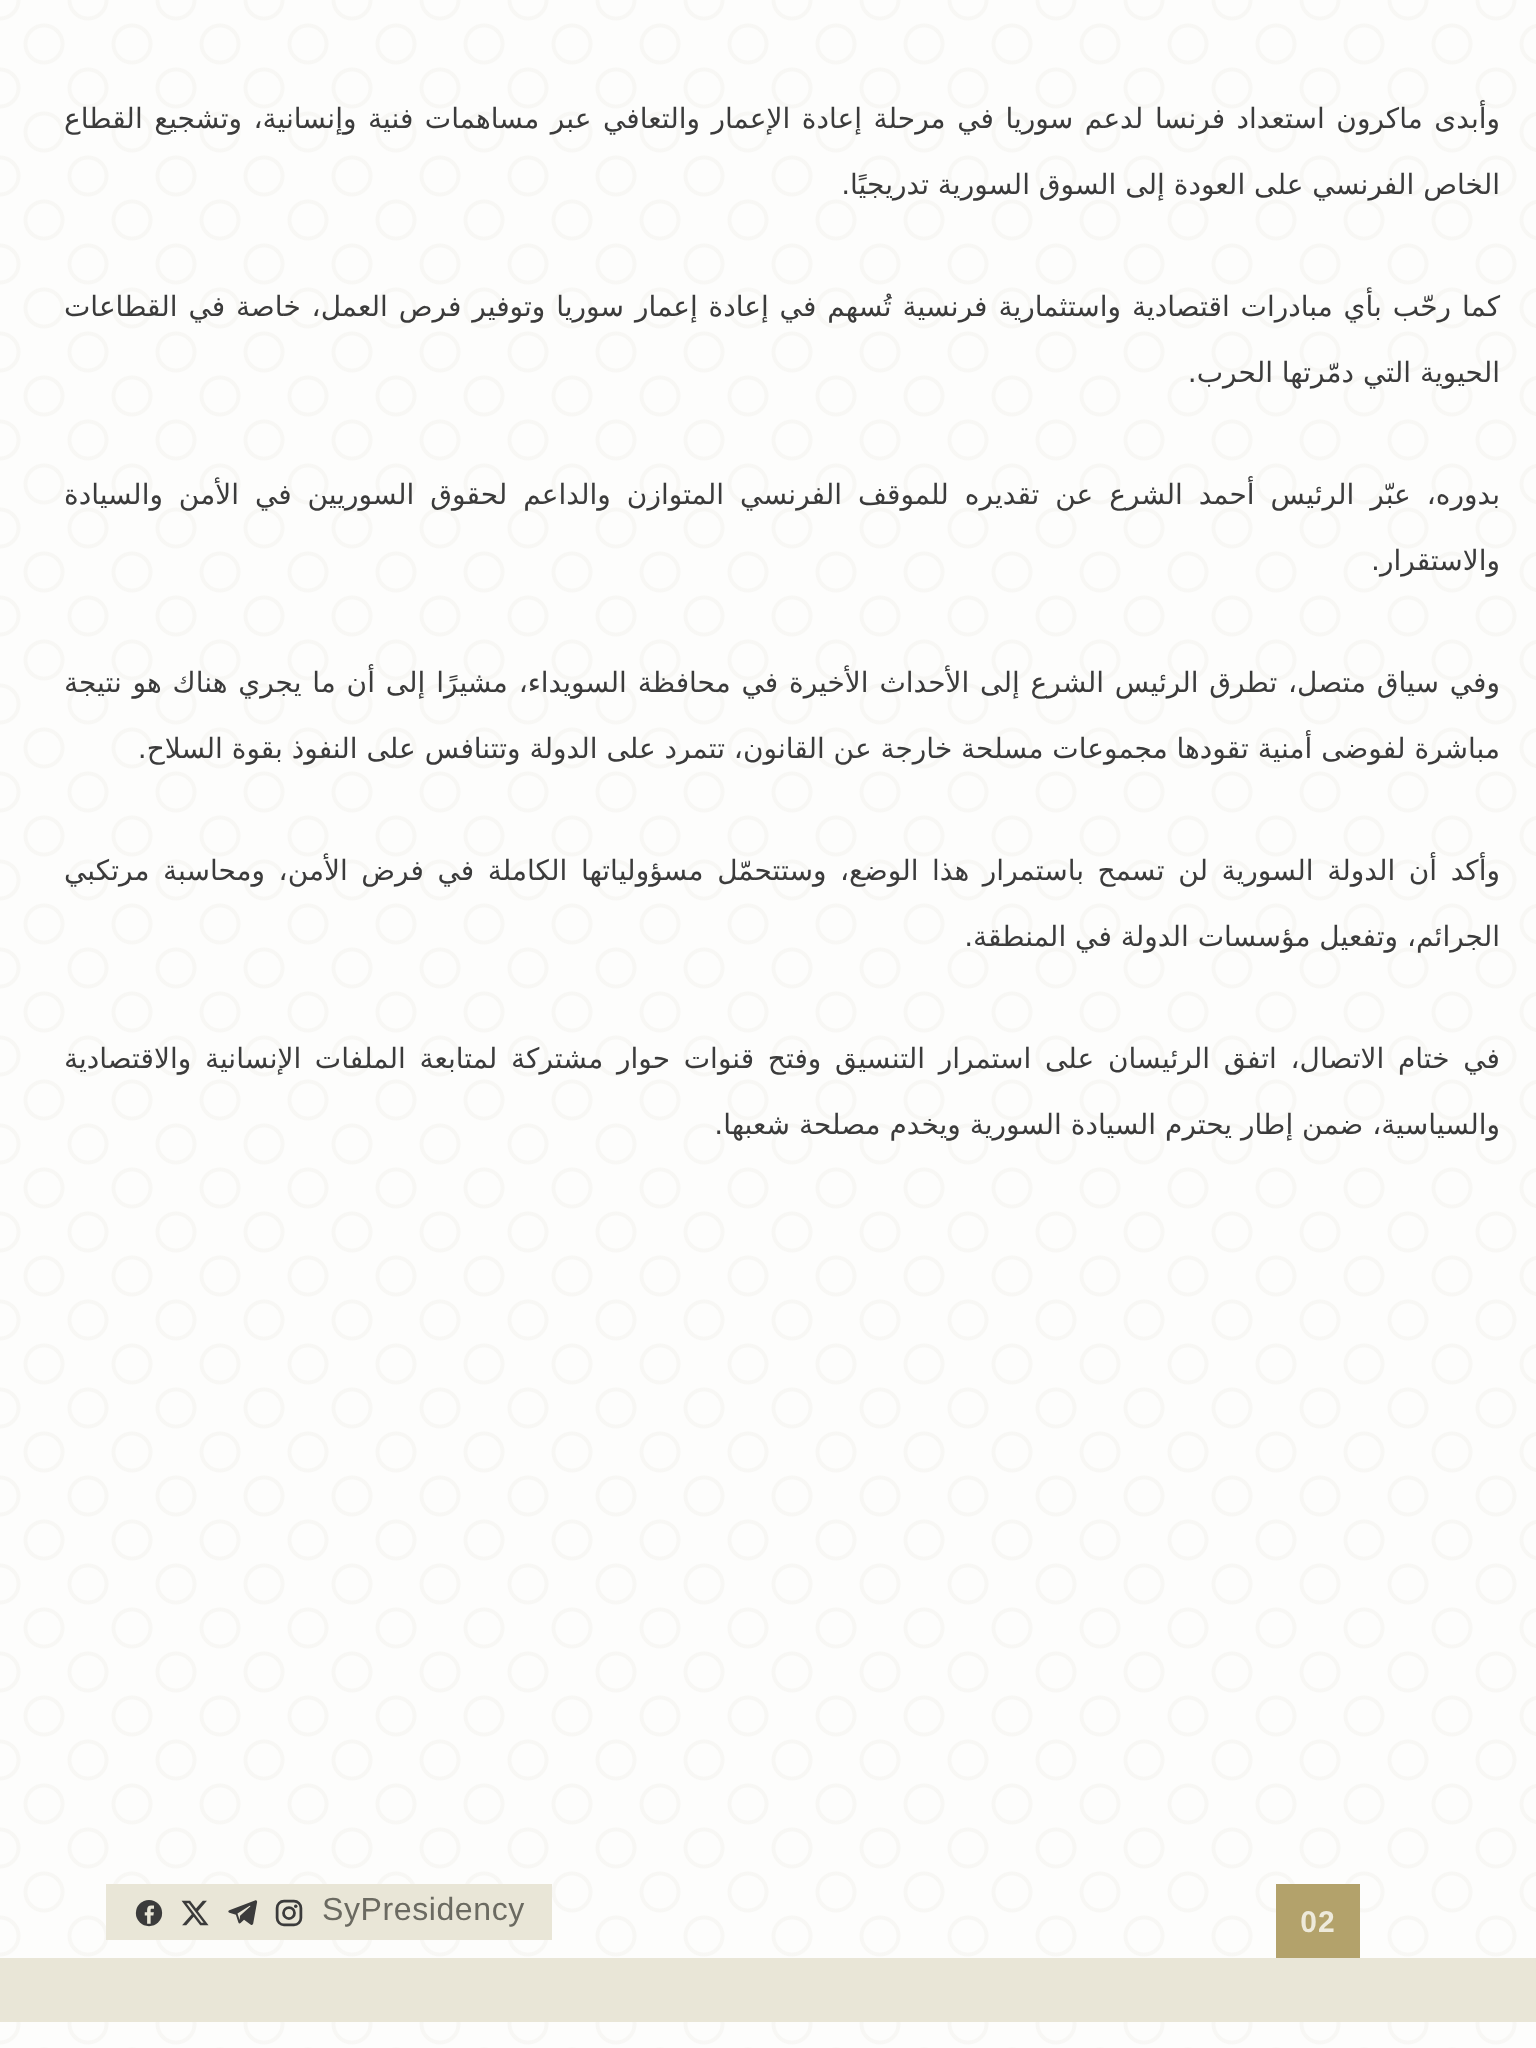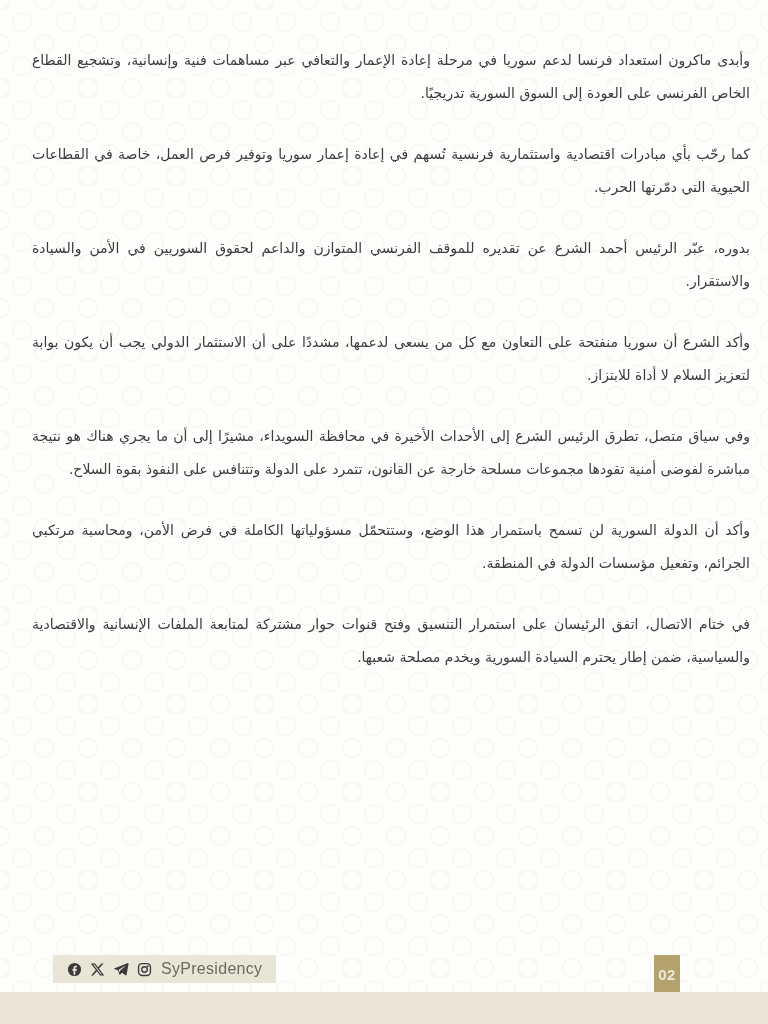--- a/index.html
+++ b/index.html
@@ -31,21 +31,21 @@
     text-align: justify;
     color: #3b3b3b;
   }
   .content p {
     margin: 0 0 28px 0;
     font-size: 14px;
     line-height: 33px;
     font-weight: 500;
     letter-spacing: 0;
   }
-  footer { position: absolute; left: 0; right: 0; bottom: 0; height: 110px; }
+  footer { position: absolute; left: 0; right: 0; bottom: 13px; height: 110px; }
   .bottom-strip {
     position: absolute;
     left: 0; right: 0; bottom: 0;
     height: 32px;
     background: #e9e6d7;
   }
   .social-badge {
     position: absolute;
     left: 53px;
     bottom: 41px;
@@ -68,21 +68,21 @@
     font-family: "Liberation Sans", sans-serif;
     font-size: 16px;
     color: #6b6a61;
     letter-spacing: 0.3px;
     white-space: nowrap;
   }
   .page-badge {
     position: absolute;
     right: 88px;
     bottom: 31px;
-    width: 26px;
+    width: 42px;
     height: 38px;
     background: #b3a26b;
     color: #eeeadb;
     font-family: "Liberation Sans", sans-serif;
     font-size: 15px;
     font-weight: bold;
     display: flex;
     align-items: center;
     justify-content: center;
     letter-spacing: 0.5px;
@@ -91,21 +91,20 @@
 </style>
 </head>
 <body>
 
 <div class="sheet">
 
   <main class="content">
     <p>وأبدى ماكرون استعداد فرنسا لدعم سوريا في مرحلة إعادة الإعمار والتعافي عبر مساهمات فنية وإنسانية، وتشجيع القطاع الخاص الفرنسي على العودة إلى السوق السورية تدريجيًا.</p>
     <p>كما رحّب بأي مبادرات اقتصادية واستثمارية فرنسية تُسهم في إعادة إعمار سوريا وتوفير فرص العمل، خاصة في القطاعات الحيوية التي دمّرتها الحرب.</p>
     <p>بدوره، عبّر الرئيس أحمد الشرع عن تقديره للموقف الفرنسي المتوازن والداعم لحقوق السوريين في الأمن والسيادة والاستقرار.</p>
-    <p>وأكد الشرع أن سوريا منفتحة على التعاون مع كل من يسعى لدعمها، مشددًا على أن الاستثمار الدولي يجب أن يكون بوابة لتعزيز السلام لا أداة للابتزاز.</p>
     <p>وفي سياق متصل، تطرق الرئيس الشرع إلى الأحداث الأخيرة في محافظة السويداء، مشيرًا إلى أن ما يجري هناك هو نتيجة مباشرة لفوضى أمنية تقودها مجموعات مسلحة خارجة عن القانون، تتمرد على الدولة وتتنافس على النفوذ بقوة السلاح.</p>
     <p>وأكد أن الدولة السورية لن تسمح باستمرار هذا الوضع، وستتحمّل مسؤولياتها الكاملة في فرض الأمن، ومحاسبة مرتكبي الجرائم، وتفعيل مؤسسات الدولة في المنطقة.</p>
     <p>في ختام الاتصال، اتفق الرئيسان على استمرار التنسيق وفتح قنوات حوار مشتركة لمتابعة الملفات الإنسانية والاقتصادية والسياسية، ضمن إطار يحترم السيادة السورية ويخدم مصلحة شعبها.</p>
   </main>
 
   <footer>
 
     <div class="social-badge">
       <span class="icons">
         <svg width="15" height="15" viewBox="0 0 24 24">

